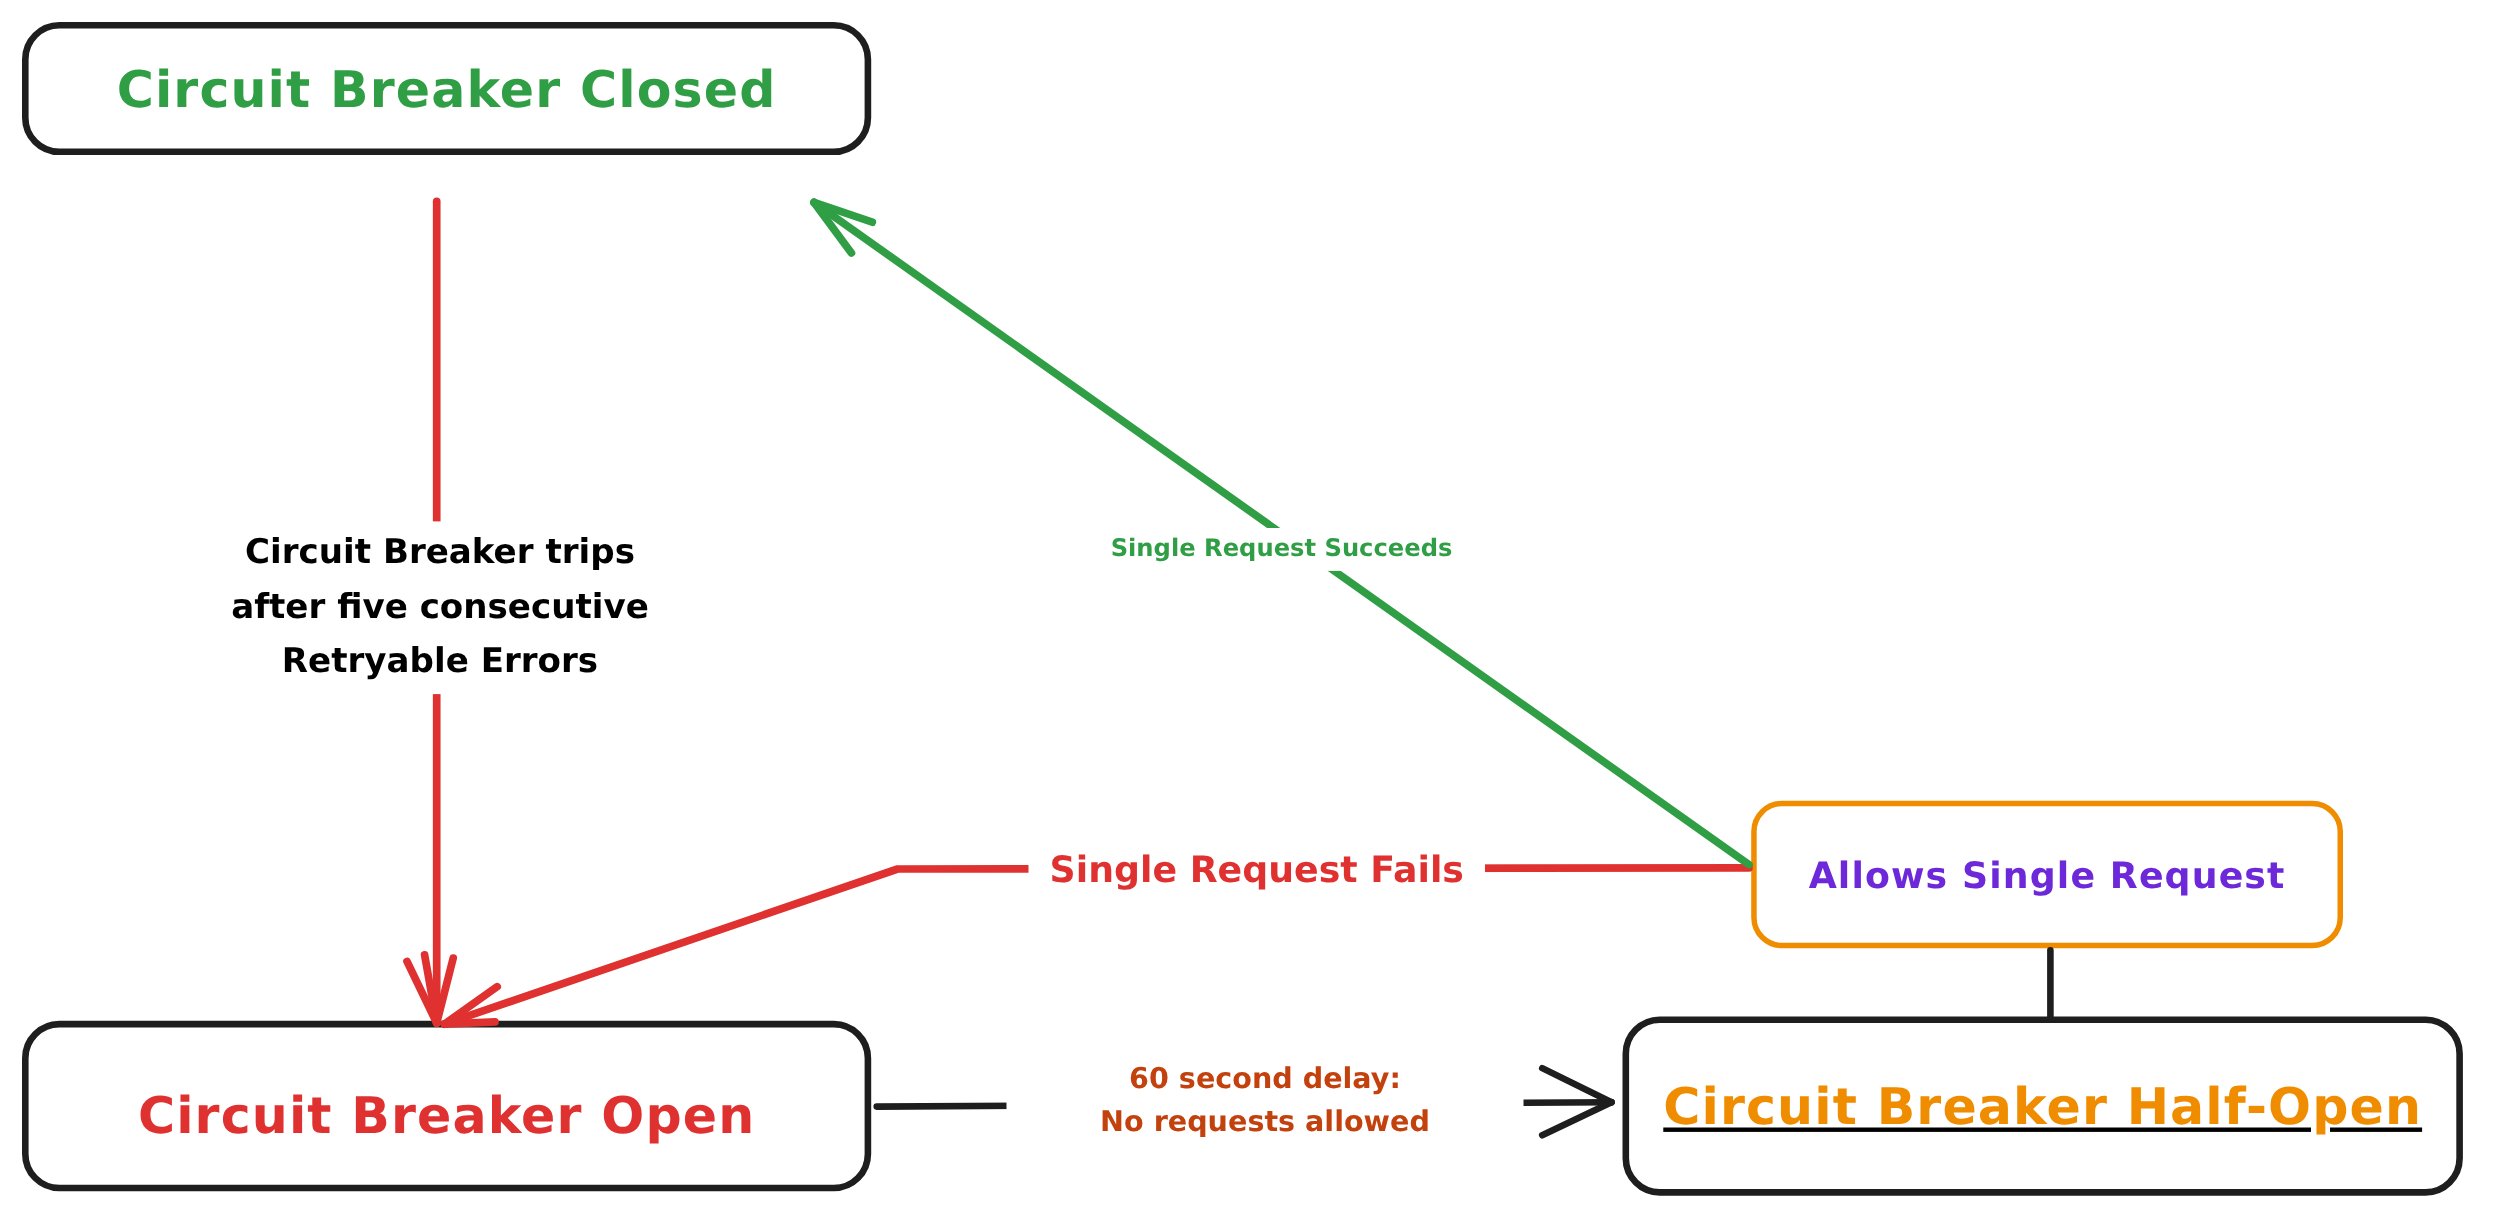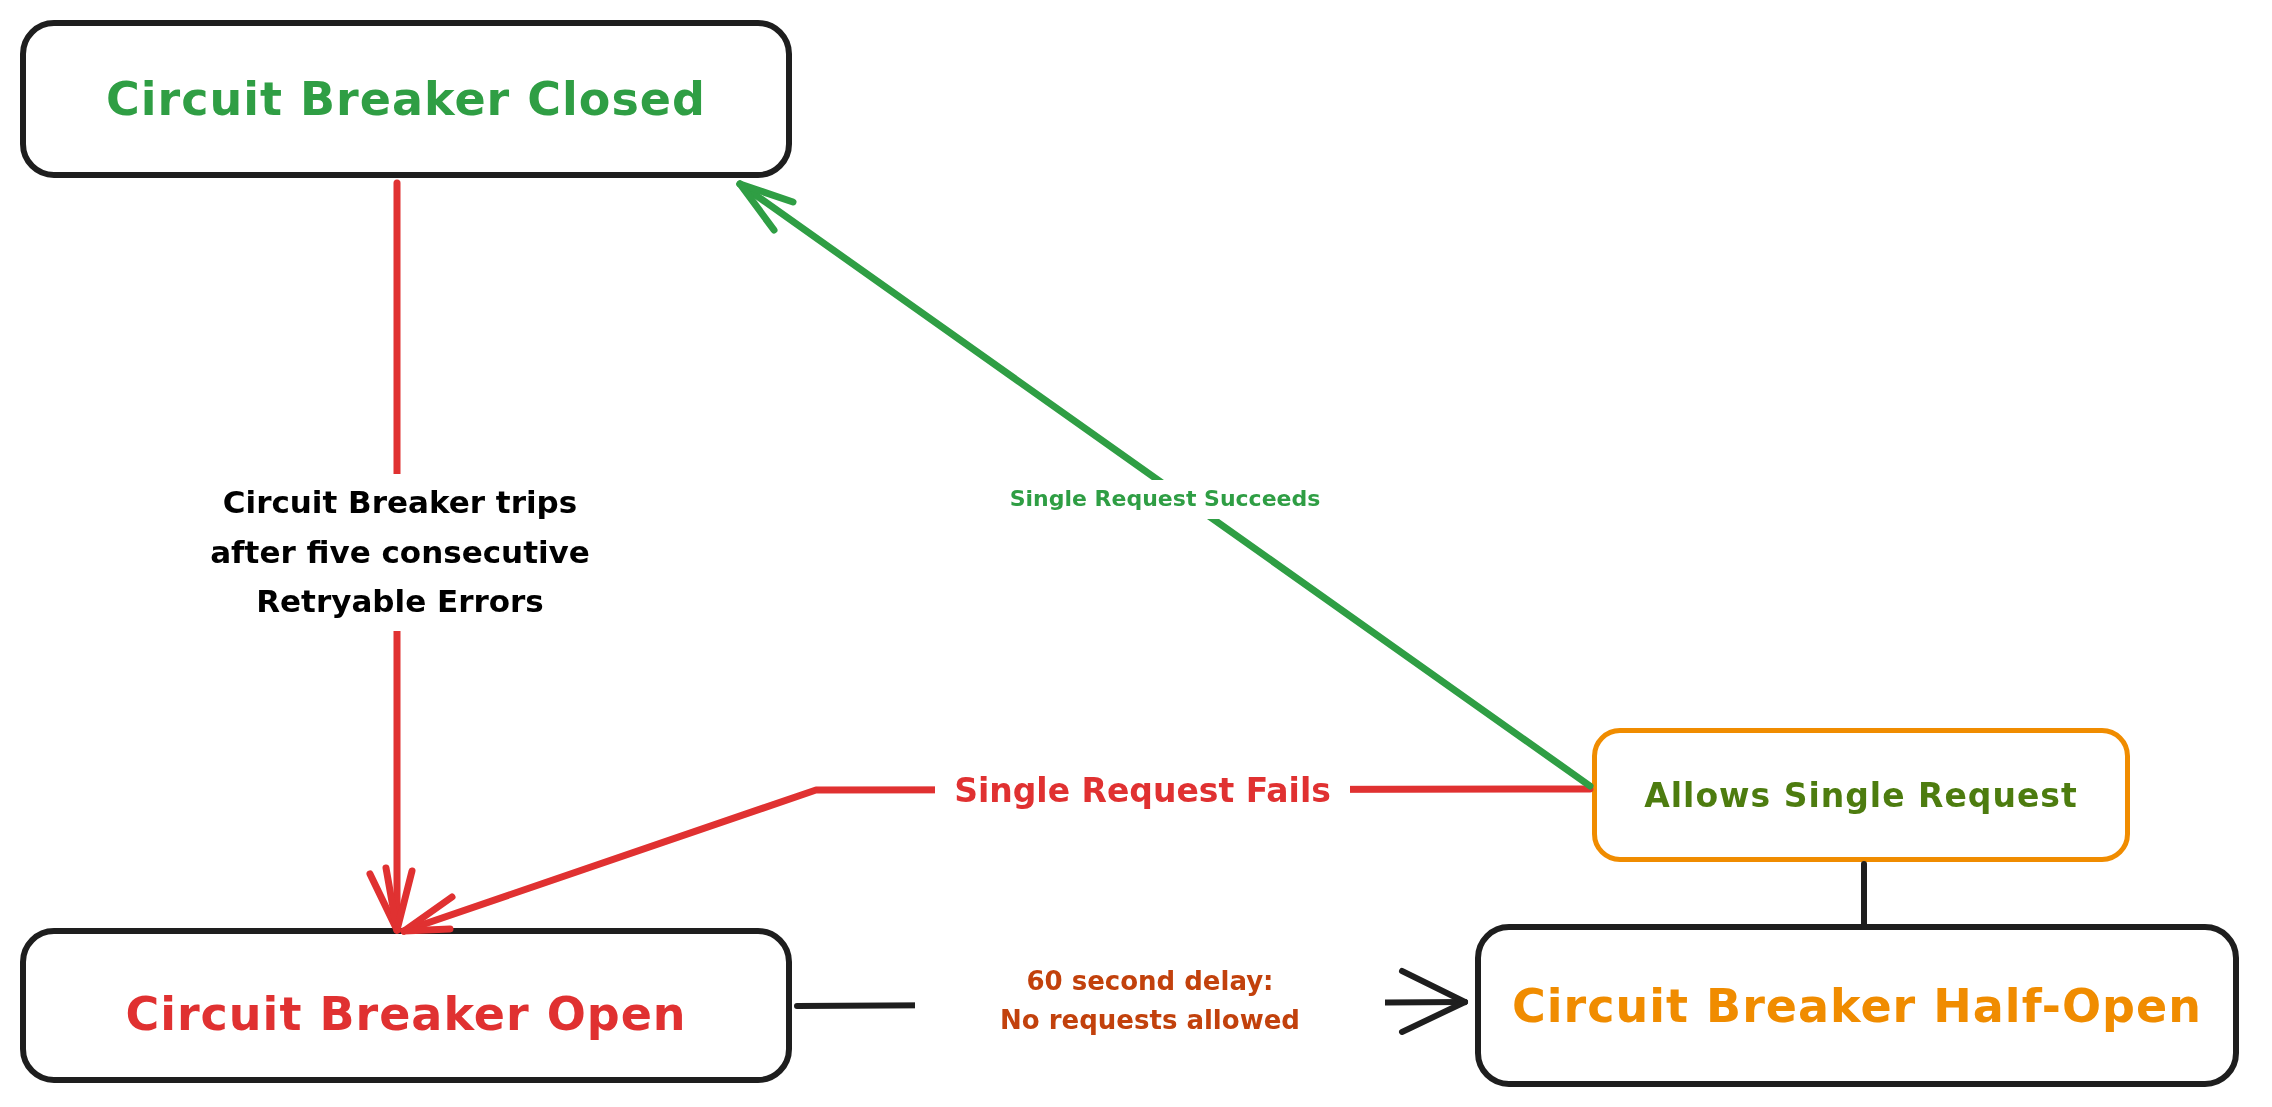--- a/index.html
+++ b/index.html
@@ -22,34 +22,34 @@
     background: #ffffff;
     display: flex;
     align-items: center;
     justify-content: center;
     z-index: 2;
     text-align: center;
   }
   .node-black-border { border: 6px solid #1e1e1e; border-radius: 34px; }
   .node-title { font-size: 46px; font-weight: 700; letter-spacing: 1px; }
 
-  .node-closed   { left: 20px;   top: 20px;  width: 772px; height: 158px; }
+  .node-closed   { left: 20px;   top: 20px;  width: 772px; height: 121px; }
   .node-closed .node-title { color: #2f9e44; }
 
   .node-open     { left: 20px;   top: 928px; width: 772px; height: 155px; }
   .node-open .node-title { color: #e03131; margin-top: 16px; }
 
-  .node-halfopen { left: 1475px; top: 924px; width: 764px; height: 163px; }
+  .node-halfopen { left: 1475px; top: 924px; width: 764px; height: 163px; text-decoration: underline; }
   .node-halfopen .node-title { color: #f08c00; }
 
   .node-allows {
     left: 1592px; top: 728px; width: 538px; height: 134px;
     border: 5px solid #f08c00; border-radius: 28px;
   }
-  .node-allows .node-title { color: #4d7c0f; font-size: 33px; }
+  .node-allows .node-title { color: #6d28d9; font-size: 33px; }
 
   
   svg.edges {
     position: absolute;
     left: 0; top: 0;
     width: 2272px; height: 1107px;
     z-index: 3;
     pointer-events: none;
   }
   svg.edges path {

